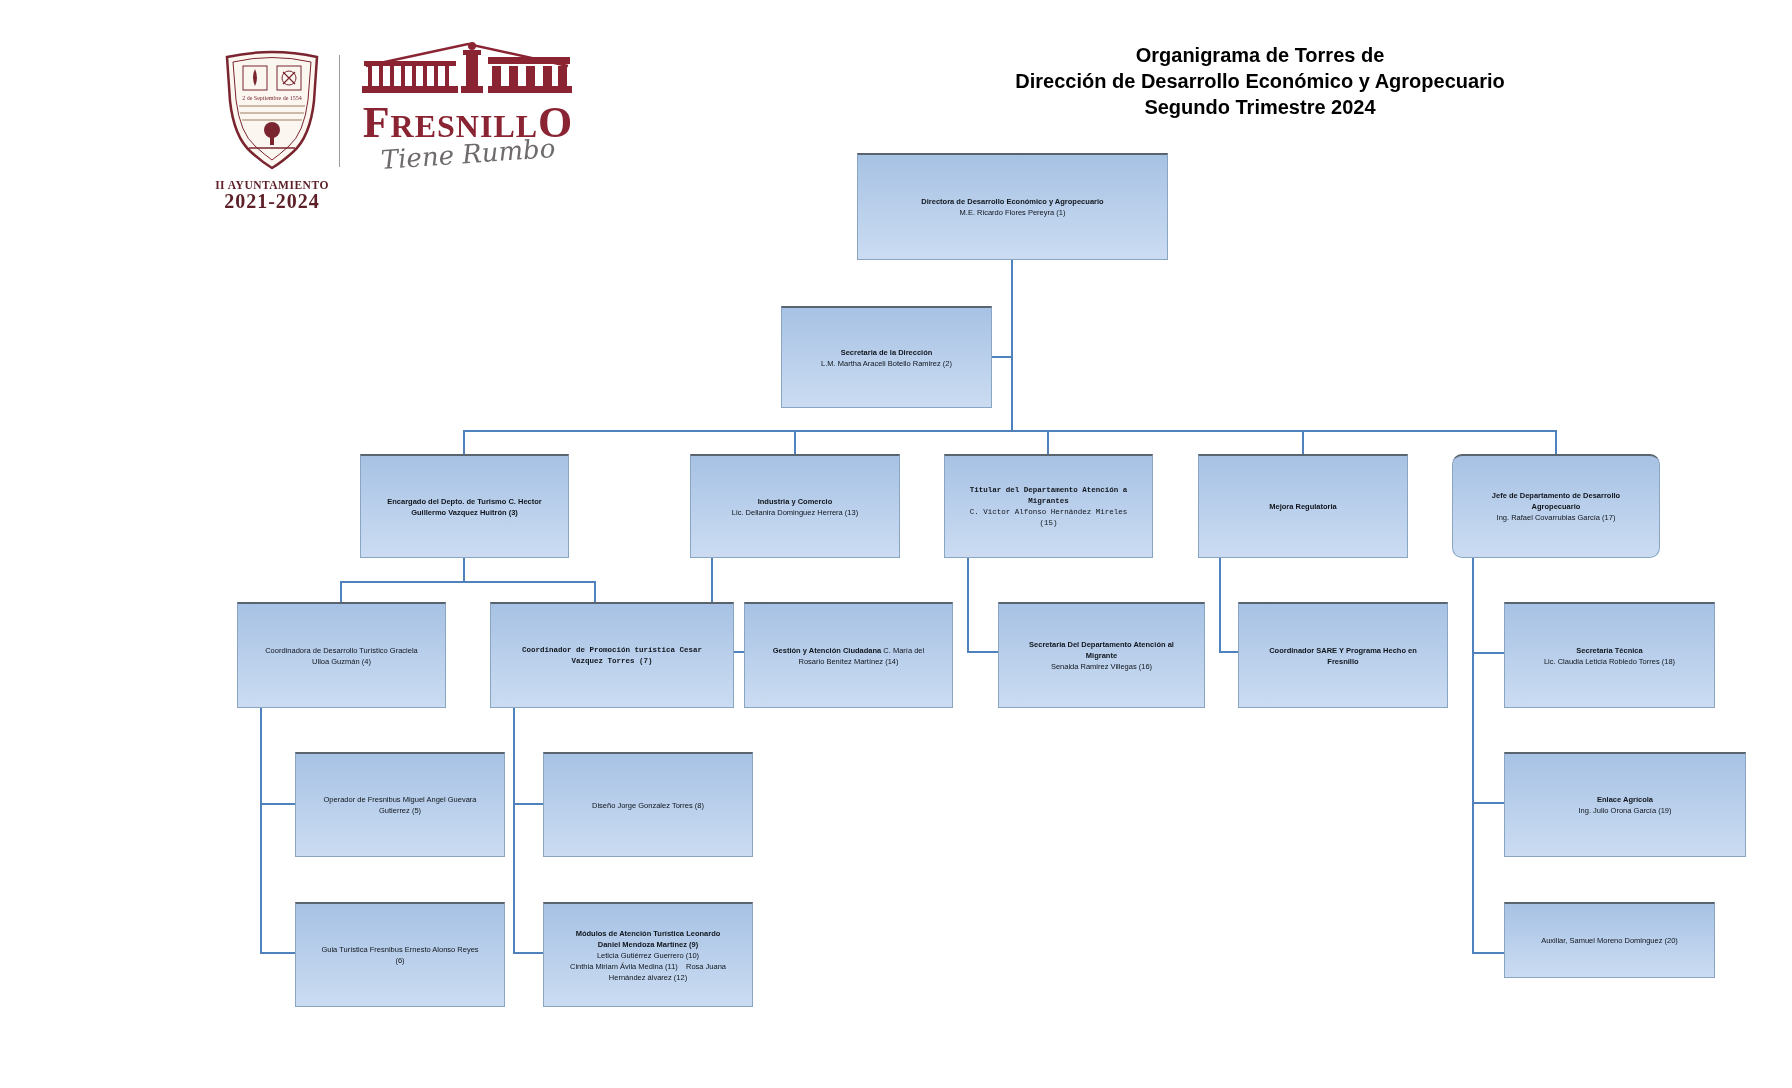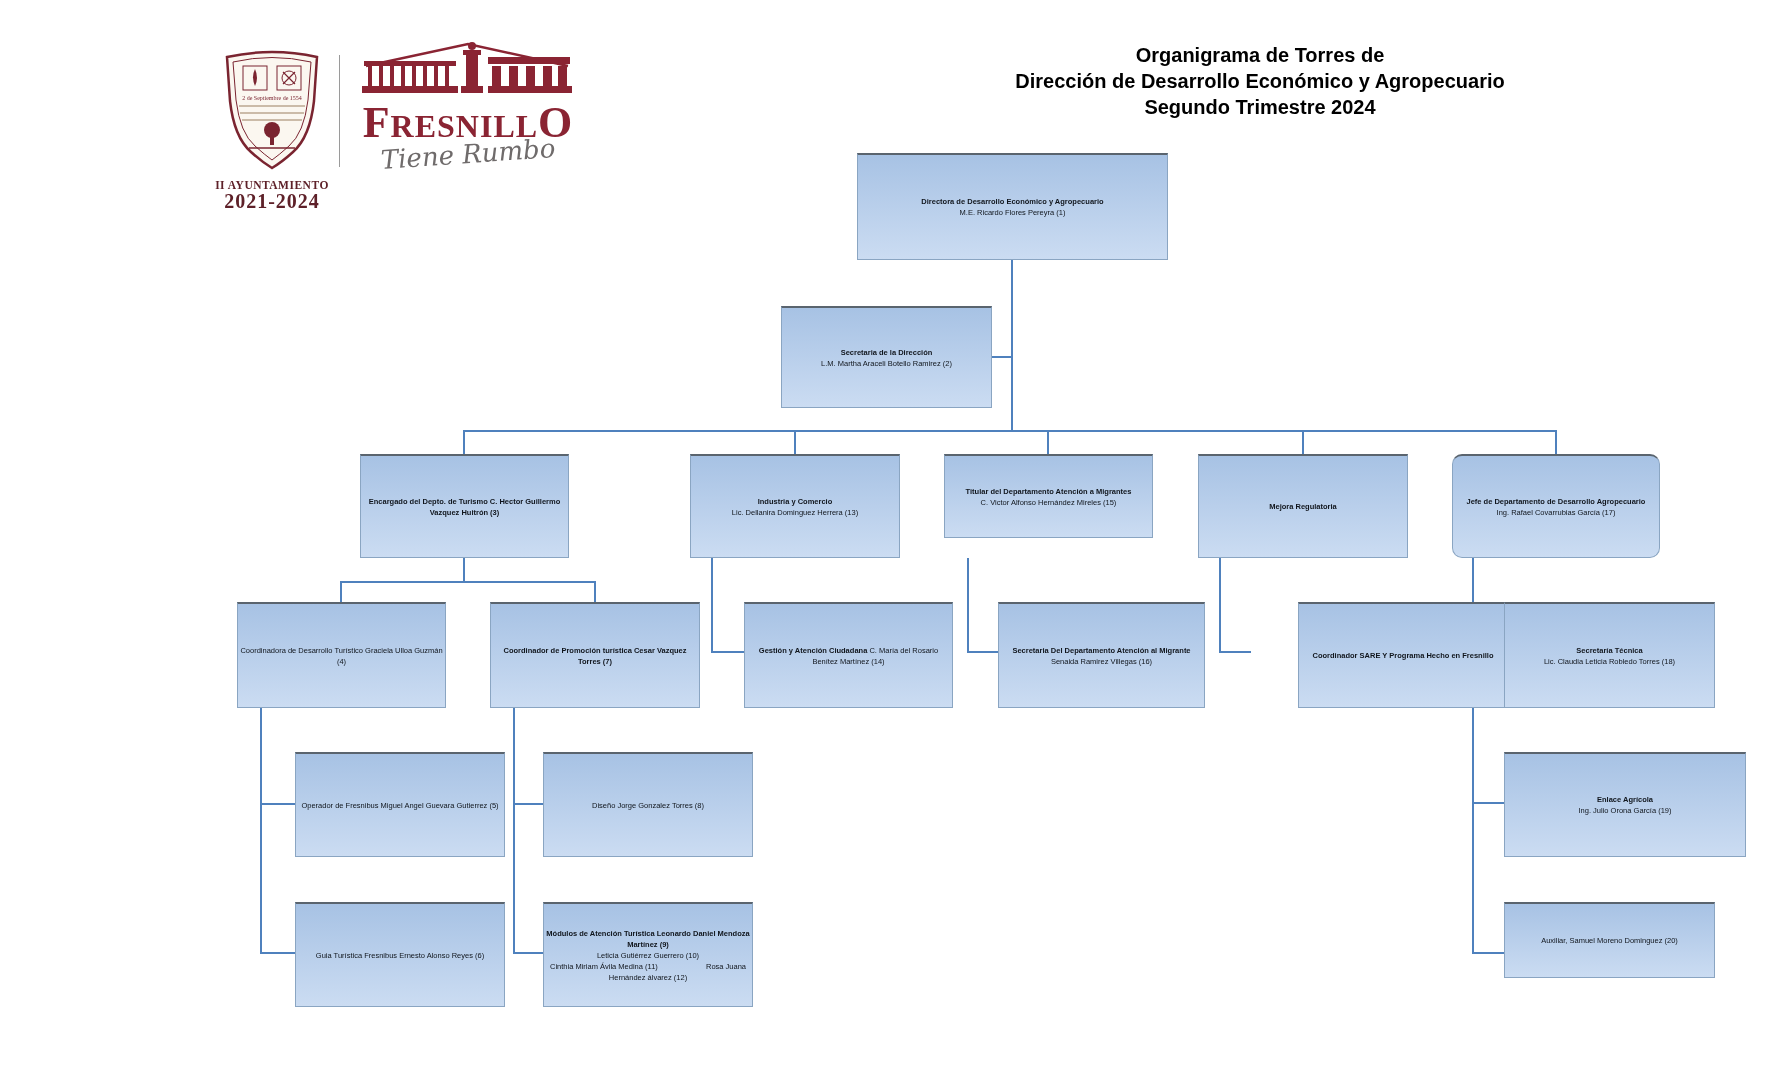--- a/index.html
+++ b/index.html
@@ -17,21 +17,21 @@
   #canvas{position:relative;width:1792px;height:1088px;background:#ffffff;overflow:hidden;}
 
   .title{position:absolute;left:900px;top:42px;width:720px;text-align:center;
     font-weight:bold;font-size:20px;line-height:26px;color:#000;}
 
   
   .node{position:absolute;box-sizing:border-box;
     background:linear-gradient(180deg,var(--fillTop) 0%,var(--fillBottom) 100%);
     border:1px solid var(--boxBorder);border-top:2px solid var(--boxBorderTop);
     display:flex;align-items:center;justify-content:center;text-align:center;
-    color:#10151c;font-size:7.5px;line-height:11px;padding:4px 2px;}
+    color:#10151c;font-size:7.5px;line-height:11px;padding:4px 22px;}
   .node-text{width:100%;}
   .node .b{font-weight:bold;}
   .line-split{display:flex;justify-content:space-between;width:100%;padding:0 4px;box-sizing:border-box;}
 
   .connector{position:absolute;background:var(--accent);}
 
   
   .crest{position:absolute;left:213px;top:45px;width:118px;text-align:center;}
   .crest-cap1{font-family:"Liberation Serif",serif;font-size:11.5px;font-weight:bold;
     letter-spacing:.5px;color:var(--maroonDark);margin-top:2px;}
@@ -151,21 +151,21 @@
         <div class="node-text">
           <div class="b">Encargado del Depto. de Turismo C. Hector Guillermo Vazquez Huitrón (3)</div>
         </div>
       </div>
       <div class="node" style="left: 690px; top: 454px; width: 210px; height: 104px;">
         <div class="node-text">
           <div class="b">Industria y Comercio</div>
           <div>Lic. Dellanira Dominguez Herrera (13)</div>
         </div>
       </div>
-      <div class="node" style="left: 944px; top: 454px; width: 209px; height: 84px;">
+      <div class="node" style="left: 944px; top: 454px; width: 209px; height: 104px; font-family: Liberation Mono, monospace;">
         <div class="node-text">
           <div class="b">Titular del Departamento Atención a Migrantes</div>
           <div>C. Victor Alfonso Hernández Mireles (15)</div>
         </div>
       </div>
       <div class="node" style="left: 1198px; top: 454px; width: 210px; height: 104px;">
         <div class="node-text">
           <div class="b">Mejora Regulatoria</div>
         </div>
       </div>
@@ -173,37 +173,37 @@
         <div class="node-text">
           <div class="b">Jefe de Departamento de Desarrollo Agropecuario</div>
           <div>Ing. Rafael Covarrubias García (17)</div>
         </div>
       </div>
       <div class="node" style="left: 237px; top: 602px; width: 209px; height: 106px;">
         <div class="node-text">
           <div>Coordinadora de Desarrollo Turístico Graciela Ulloa Guzmán (4)</div>
         </div>
       </div>
-      <div class="node" style="left: 490px; top: 602px; width: 210px; height: 106px;">
+      <div class="node" style="left: 490px; top: 602px; width: 244px; height: 106px; font-family: Liberation Mono, monospace;">
         <div class="node-text">
           <div class="b">Coordinador de Promoción turística Cesar Vazquez Torres (7)</div>
         </div>
       </div>
       <div class="node" style="left: 744px; top: 602px; width: 209px; height: 106px;">
         <div class="node-text">
           <div><span class="b">Gestión y Atención Ciudadana </span><span>C. María del Rosario Benítez Martínez (14)</span></div>
         </div>
       </div>
       <div class="node" style="left: 998px; top: 602px; width: 207px; height: 106px;">
         <div class="node-text">
           <div class="b">Secretaria Del Departamento Atención al Migrante</div>
           <div>Senaida Ramirez Villegas (16)</div>
         </div>
       </div>
-      <div class="node" style="left: 1298px; top: 602px; width: 210px; height: 106px; align-items: center;">
+      <div class="node" style="left: 1238px; top: 602px; width: 210px; height: 106px; align-items: center;">
         <div class="node-text">
           <div class="b">Coordinador SARE Y Programa Hecho en Fresnillo</div>
         </div>
       </div>
       <div class="node" style="left: 1504px; top: 602px; width: 211px; height: 106px;">
         <div class="node-text">
           <div class="b">Secretaría Técnica</div>
           <div>Lic. Claudia Leticia Robledo Torres (18)</div>
         </div>
       </div>

